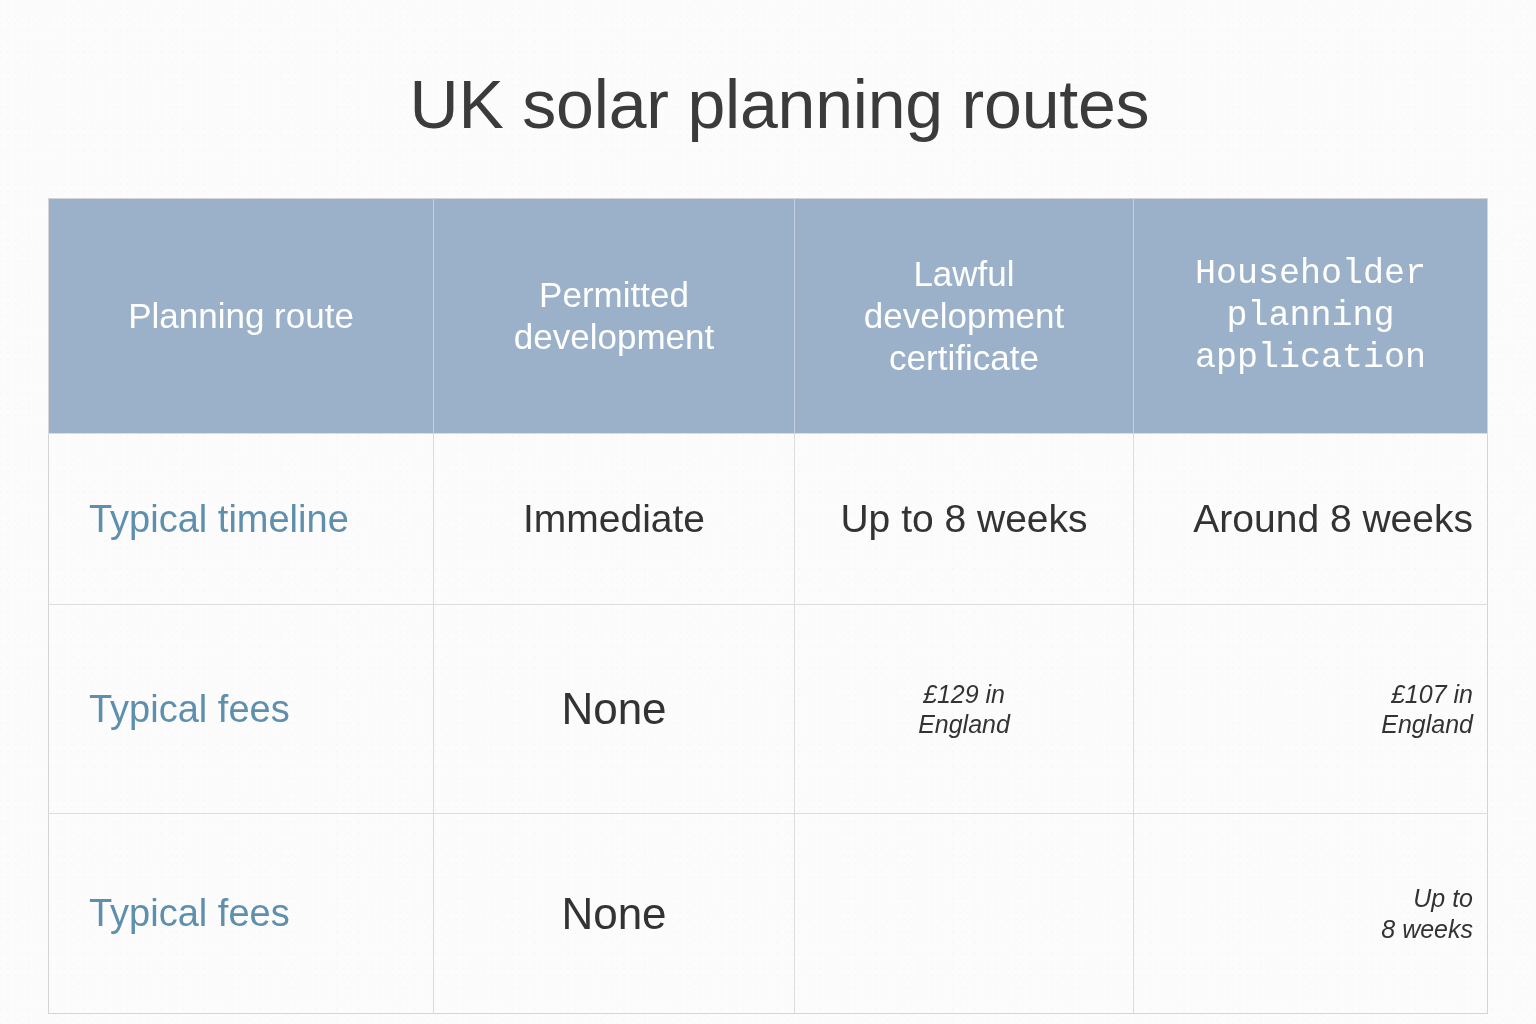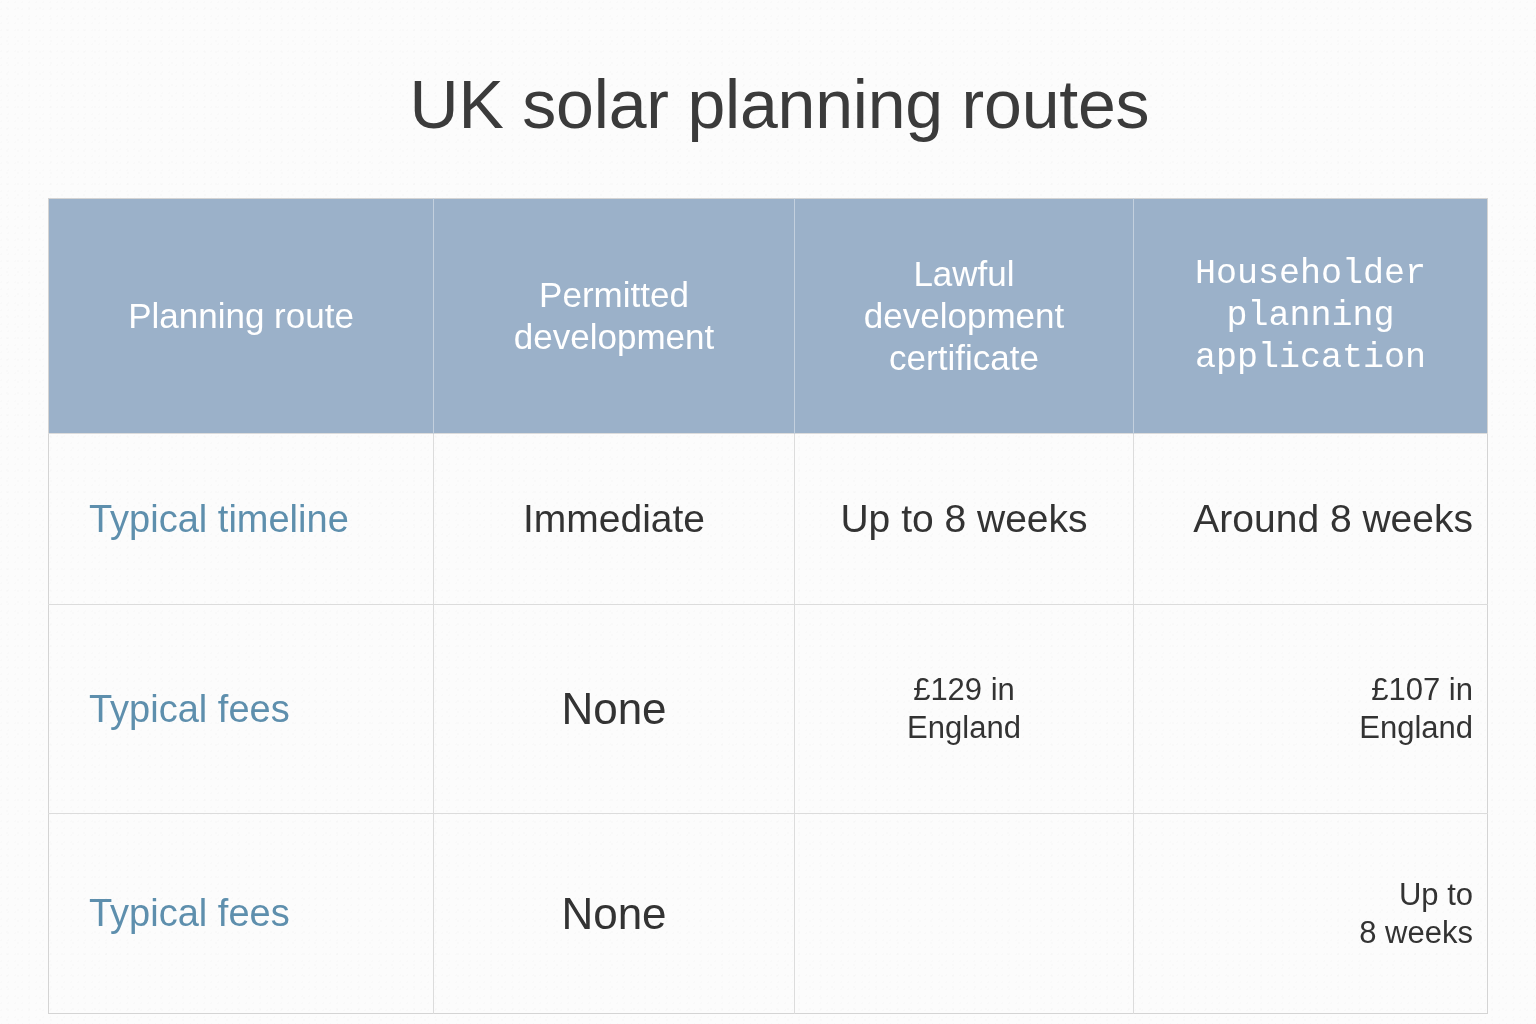--- a/index.html
+++ b/index.html
@@ -92,21 +92,21 @@
   }
 
   tbody tr.r1 td { height: 158px; }
   tbody tr.r2 td { height: 196px; }
   tbody tr.r3 td { height: 187px; }
 
   tbody tr.r1 td.val { font-size: 39px; }
   tbody tr.r2 td.val,
   tbody tr.r3 td.val { font-size: 44px; }
   tbody tr.r2 td.val-two,
-  tbody tr.r3 td.val-two { font-size: 31px; }
+  tbody tr.r3 td.val-two { font-size: 25px; font-style: italic; }
 
   .line { display: block; }
 </style>
 </head>
 <body>
 
 <div id="page-root">
 
   <div id="page-title">UK solar planning routes</div>
 

